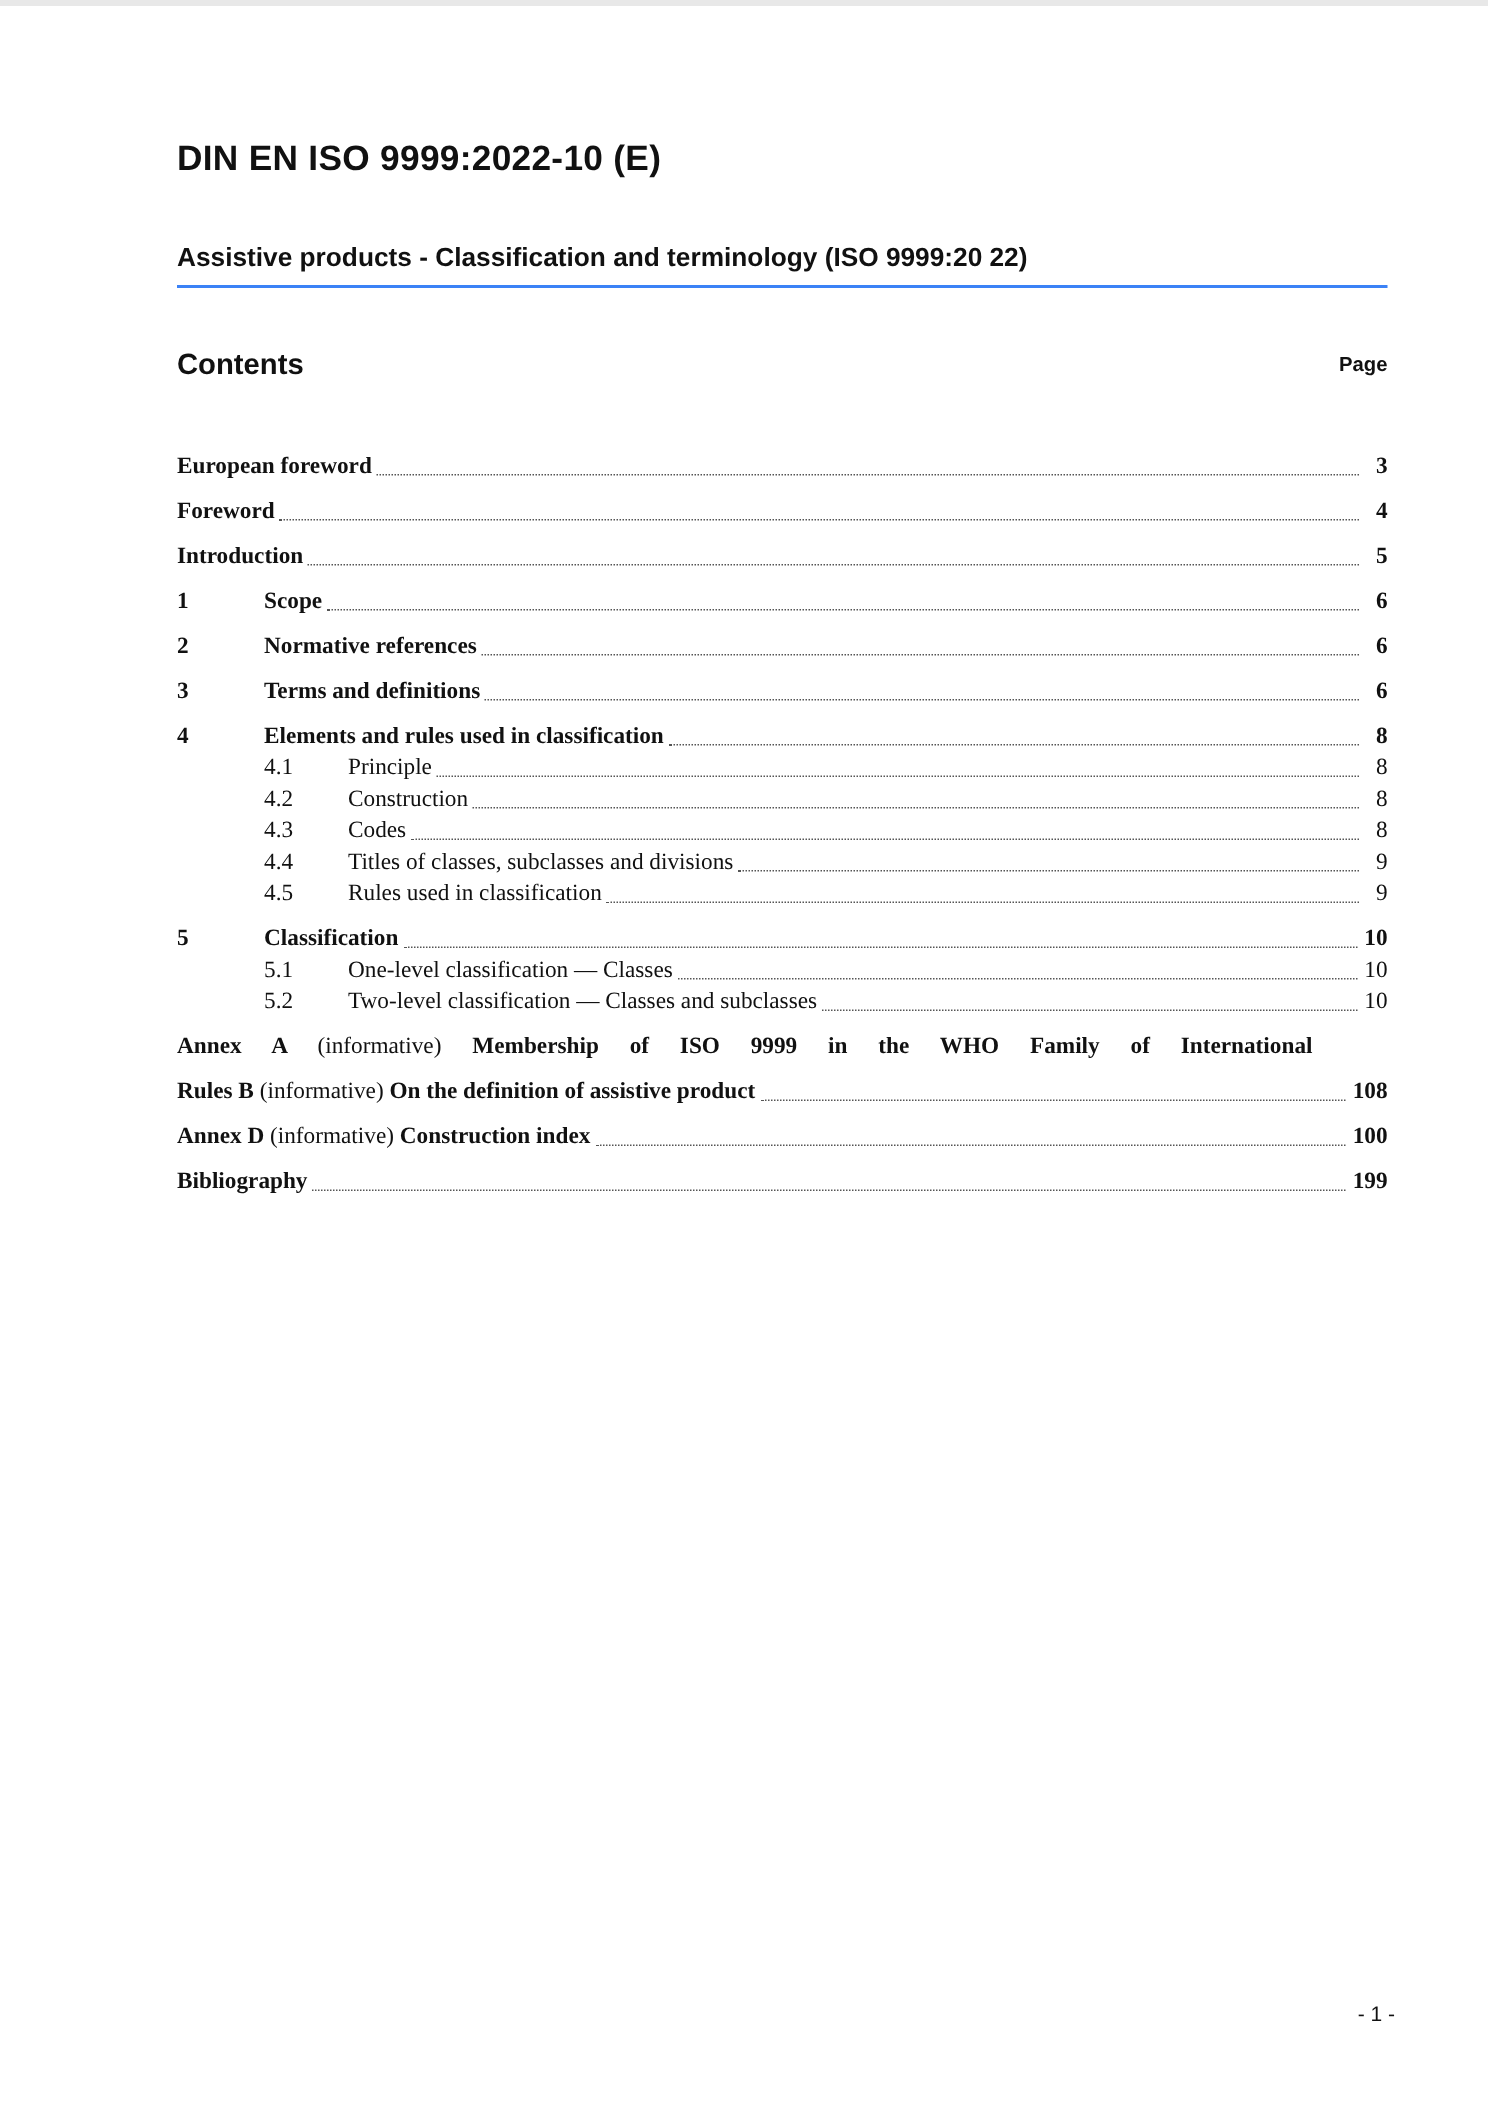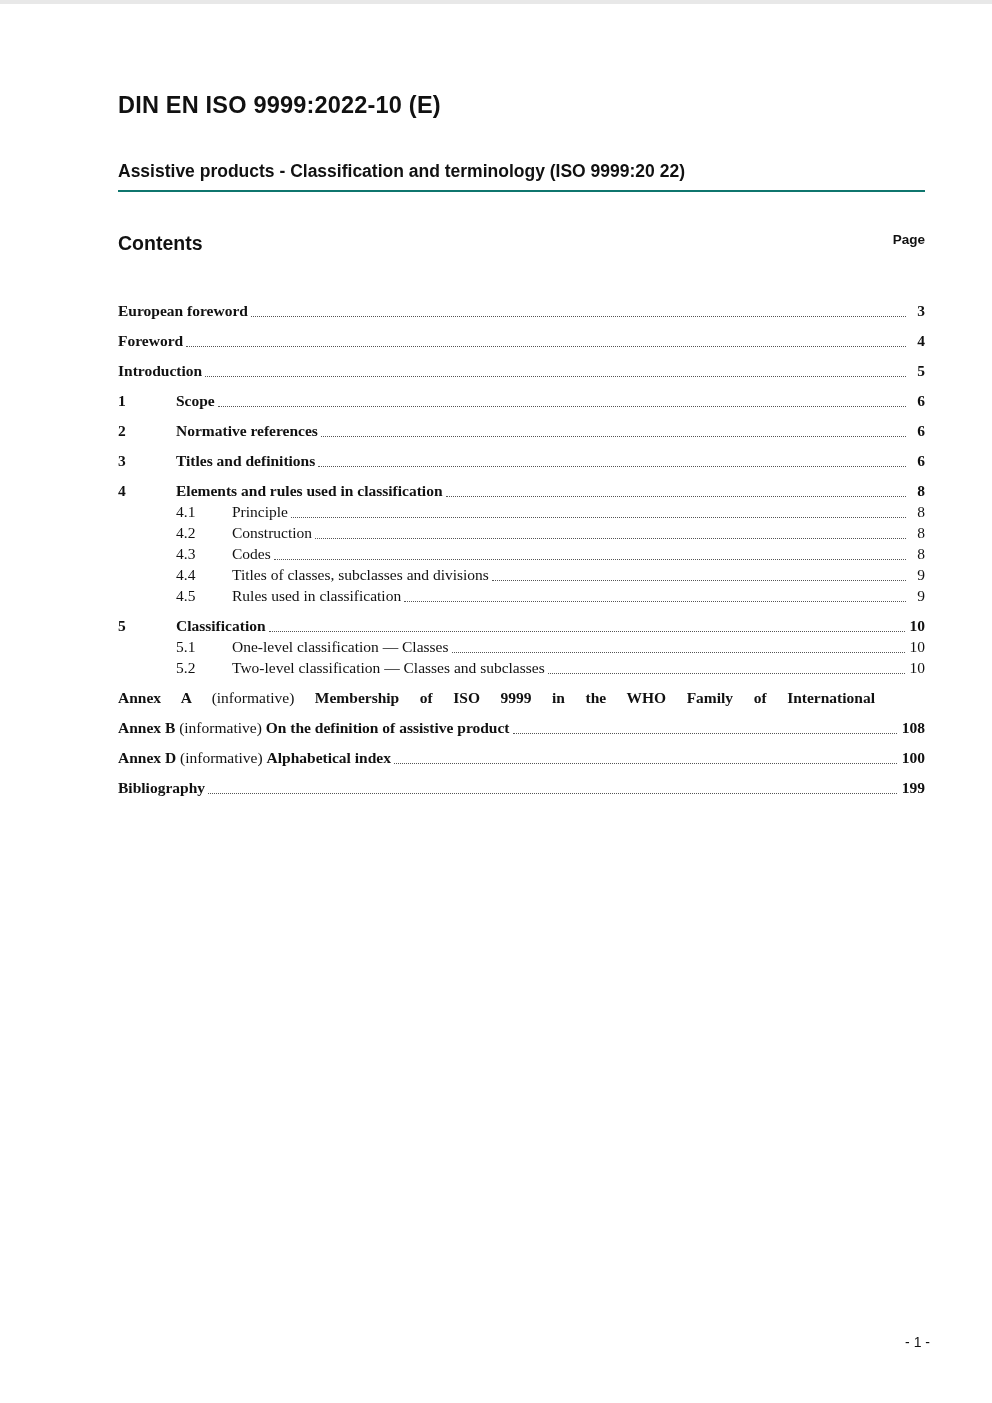--- a/index.html
+++ b/index.html
@@ -17,33 +17,33 @@
 
   .doc-id {
     font-family: "Liberation Sans", sans-serif;
     font-weight: bold;
     font-size: 23.5px;
     letter-spacing: 0.2px;
     margin: 0;
   }
   .subtitle-block {
     margin-top: 42px;
-    border-bottom: 2px solid #0f766e;
+    border-bottom: 2px solid #3b82f6;
     padding-bottom: 8px;
   }
   .subtitle-block .subtitle-text {
     font-family: "Liberation Sans", sans-serif;
     font-weight: bold;
     font-size: 17.5px;
   }
   .contents-row {
     margin-top: 40px;
     display: flex;
     justify-content: space-between;
-    align-items: flex-start;
+    align-items: center;
   }
   .contents-heading {
     font-family: "Liberation Sans", sans-serif;
     font-weight: bold;
     font-size: 19.5px;
   }
   .page-label {
     font-family: "Liberation Sans", sans-serif;
     font-weight: bold;
     font-size: 13.5px;
@@ -154,21 +154,21 @@
               <span class="seg b">Normative references</span>
               <span class="leader"></span>
               <span class="pg b">6</span>
             </div>
           </div>
         </div>
         <div class="toc-row">
           <span class="toc-num b">3</span>
           <div class="toc-content">
             <div class="toc-line last">
-              <span class="seg b">Titles and definitions</span>
+              <span class="seg b">Terms and definitions</span>
               <span class="leader"></span>
               <span class="pg b">6</span>
             </div>
           </div>
         </div>
         <div class="toc-row">
           <span class="toc-num b">4</span>
           <div class="toc-content">
             <div class="toc-line last">
               <span class="seg b">Elements and rules used in classification</span>
@@ -258,34 +258,34 @@
           </div>
         </div>
         <div class="toc-row">
           <div class="toc-content">
             <div class="toc-line just"><span class="seg b">Annex A </span><span class="seg">(informative) </span><span class="seg b">Membership of ISO 9999 in the WHO Family of International</span></div>
           </div>
         </div>
         <div class="toc-row">
           <div class="toc-content">
             <div class="toc-line last">
-              <span class="seg b">Annex B </span>
+              <span class="seg b">Rules B </span>
               <span class="seg">(informative) </span>
               <span class="seg b">On the definition of assistive product</span>
               <span class="leader"></span>
               <span class="pg b">108</span>
             </div>
           </div>
         </div>
         <div class="toc-row">
           <div class="toc-content">
             <div class="toc-line last">
               <span class="seg b">Annex D </span>
               <span class="seg">(informative) </span>
-              <span class="seg b">Alphabetical index</span>
+              <span class="seg b">Construction index</span>
               <span class="leader"></span>
               <span class="pg b">100</span>
             </div>
           </div>
         </div>
         <div class="toc-row">
           <div class="toc-content">
             <div class="toc-line last">
               <span class="seg b">Bibliography</span>
               <span class="leader"></span>

